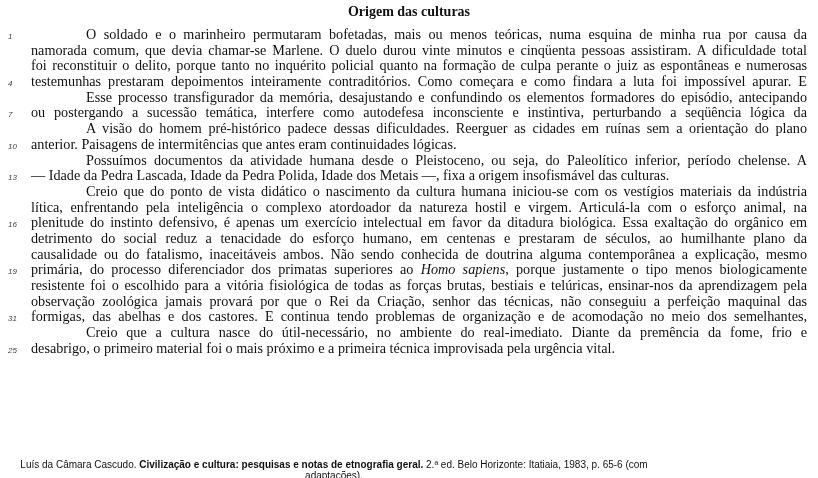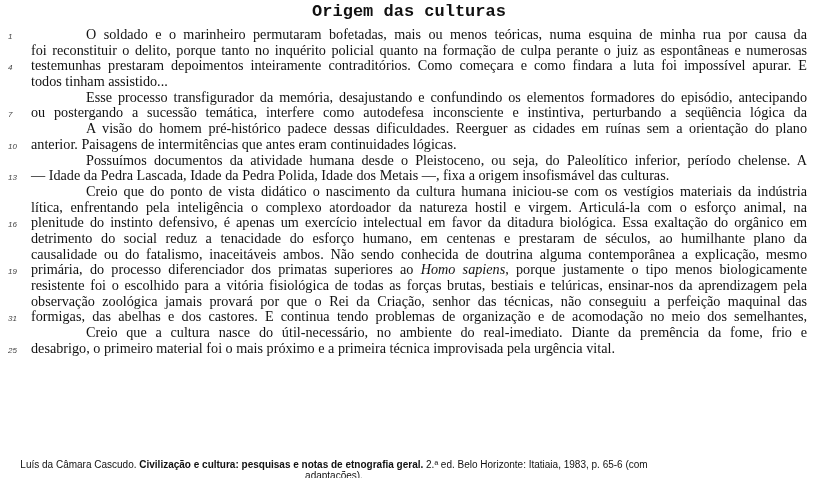--- a/index.html
+++ b/index.html
@@ -1,19 +1,19 @@
 <!DOCTYPE html>
 <html><head>
 <meta charset="utf-8">
 <style>
   html, body { margin: 0; padding: 0; background: #ffffff; }
   body { width: 818px; height: 478px; position: relative; overflow: hidden; color: #111; }
   .title {
     position: absolute; left: 0; top: 2px; width: 818px; text-align: center;
-    font-family: Liberation Mono, monospace; font-weight: bold; font-size: 17px; line-height: 20px;
+    font-family: Liberation Serif, serif; font-weight: bold; font-size: 14px; line-height: 20px;
   }
   .lines { position: absolute; left: 0; top: 27px; width: 818px; }
   .line {
     position: relative; height: 15.7px; font-family: "Liberation Serif", serif; font-size: 14.2px;
     line-height: 15.7px; white-space: nowrap;
   }
   .ln {
     position: absolute; left: 8px; width: 14px; font-family: "Liberation Sans", sans-serif;
     font-style: italic; font-size: 8px; color: #444; top: 2px;
   }
@@ -31,29 +31,29 @@
 
 <div class="title">Origem das culturas</div>
 
 <div class="lines" id="lines">
     <div class="line">
       <span class="ln">1</span>
       <span class="txt indent">O soldado e o marinheiro permutaram bofetadas, mais ou menos teóricas, numa esquina de minha rua por causa da</span>
     </div>
     <div class="line">
       <span class="ln"></span>
+      <span class="txt">namorada comum, que devia chamar-se Marlene. O duelo durou vinte minutos e cinqüenta pessoas assistiram. A dificuldade total</span>
+    </div>
+    <div class="line">
+      <span class="ln"></span>
       <span class="txt">foi reconstituir o delito, porque tanto no inquérito policial quanto na formação de culpa perante o juiz as espontâneas e numerosas</span>
     </div>
     <div class="line">
       <span class="ln">4</span>
       <span class="txt">testemunhas prestaram depoimentos inteiramente contraditórios. Como começara e como findara a luta foi impossível apurar. E</span>
-    </div>
-    <div class="line">
-      <span class="ln"></span>
-      <span class="txt last">todos tinham assistido...</span>
     </div>
     <div class="line">
       <span class="ln"></span>
       <span class="txt indent">Esse processo transfigurador da memória, desajustando e confundindo os elementos formadores do episódio, antecipando</span>
     </div>
     <div class="line">
       <span class="ln">7</span>
       <span class="txt">ou postergando a sucessão temática, interfere como autodefesa inconsciente e instintiva, perturbando a seqüência lógica da</span>
     </div>
     <div class="line">

